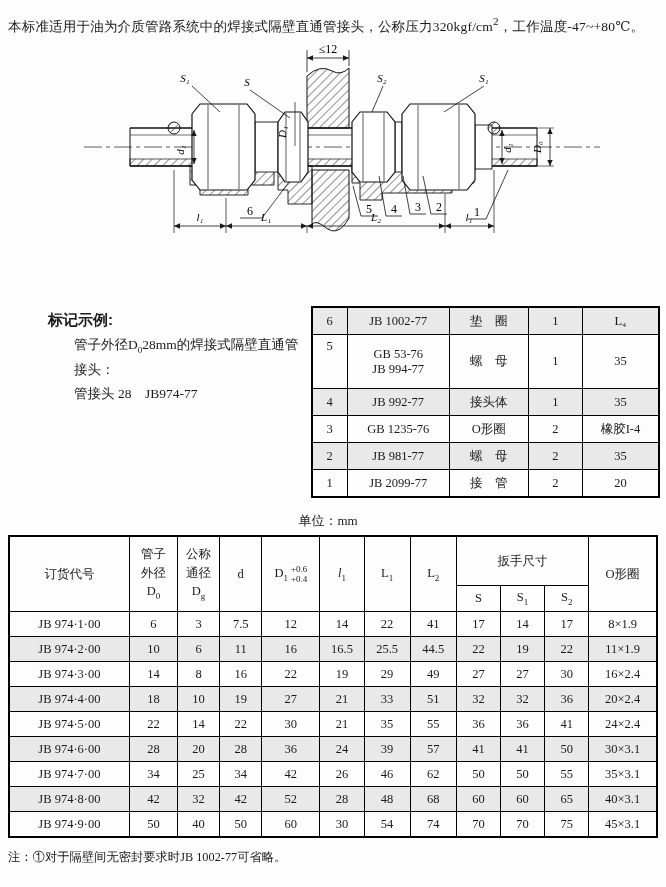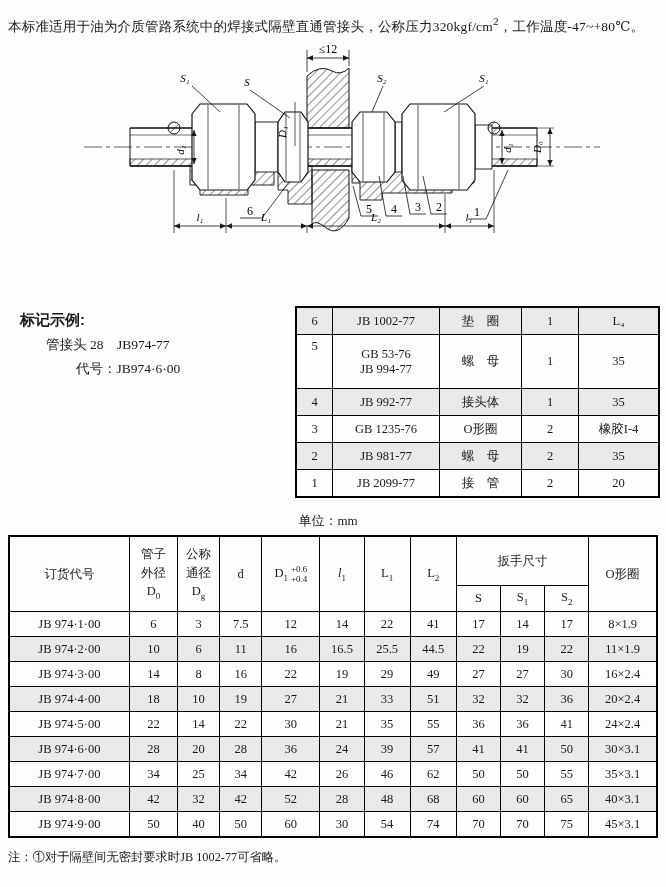--- a/index.html
+++ b/index.html
@@ -4,21 +4,21 @@
 <style>
   html,body{margin:0;padding:0;}
   body{
     width:666px;height:887px;background:#fdfdfd;color:#1a1a1a;
     font-family:"Liberation Serif","DejaVu Serif",serif;
     position:relative;overflow:hidden;
   }
   .intro{padding:13px 8px 0 8px;font-size:13.5px;line-height:1.45;letter-spacing:.2px;}
   .drawing-wrap{margin:6px 0 0 82px;}
   svg text{font-family:"Liberation Serif","DejaVu Serif",serif;}
-  .middle{display:flex;justify-content:space-between;align-items:flex-start;margin-top:44px;padding:0 6px 0 20px;}
+  .middle{display:flex;justify-content:space-between;align-items:flex-start;margin-top:44px;padding:0 6px 0 20px;margin-left:28px;}
   .marking{width:278px;font-size:13.5px;line-height:1.8;}
   .marking .mk-title{font-family:"Liberation Sans","DejaVu Sans",sans-serif;font-weight:bold;font-size:15px;}
   .marking .mk-line1{margin-left:26px;}
   .marking .mk-line2{margin-left:26px;}
   .marking .mk-line3{margin-left:56px;}
   table{border-collapse:collapse;}
   .parts{width:370px;font-size:12.5px;border:2px solid #000;}
   .parts td{border:1px solid #000;text-align:center;padding:1px 4px;height:24px;}
   .parts .dbl td{height:48px;}
   .g{background:#e9e9e9;}
@@ -165,22 +165,22 @@
     <text x="184" y="179">L₁</text>
     <text x="294" y="179">L₂</text>
     <text x="387" y="179">l₁</text>
   </g>
 </svg>
 </div>
 
 <div class="middle">
   <div class="marking">
     <div class="mk-title">标记示例:</div>
+    <div class="mk-line1"><span>管子外径D</span><sub>0</sub><span>28mm的焊接式隔壁直通管接头：</span></div>
     <div class="mk-line2">管接头 28　JB974-77</div>
-    <div class="mk-line3">代号：JB974·6·00</div>
   </div>
 
   <table class="parts">
     <colgroup>
         <col style="width:38px">
         <col style="width:108px">
         <col style="width:84px">
         <col style="width:58px">
         <col style="width:82px">
       </colgroup>

